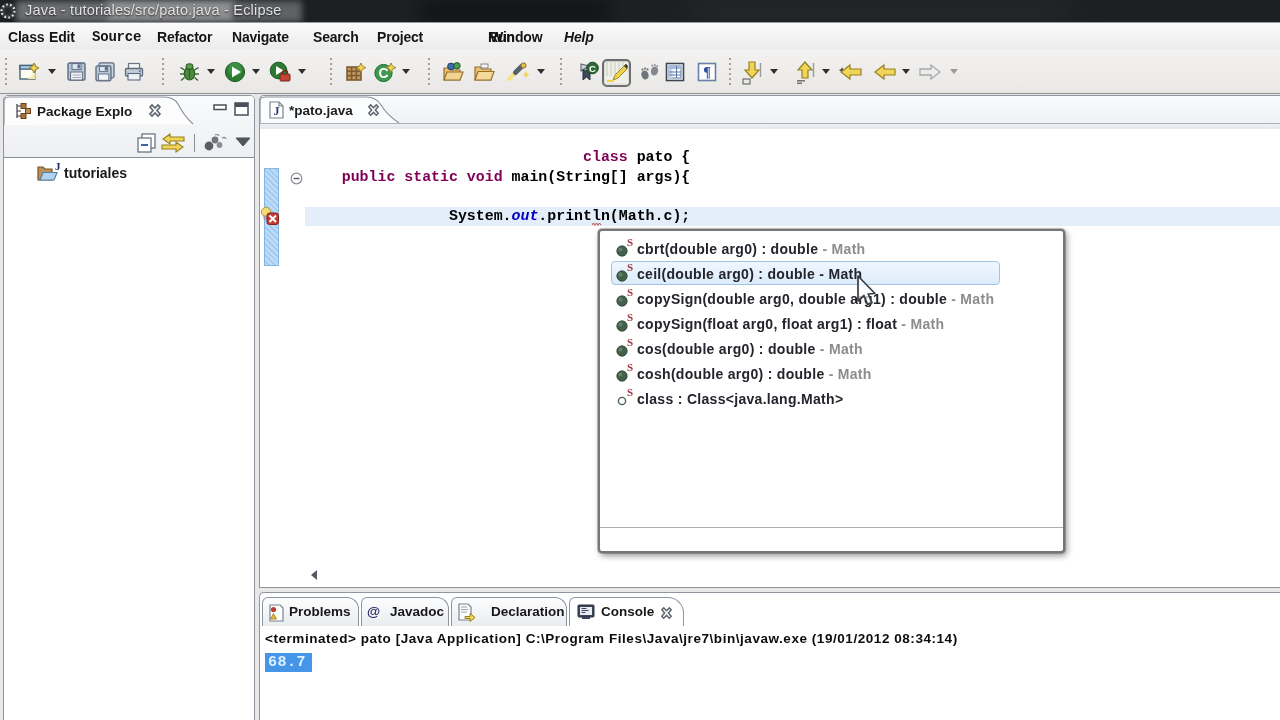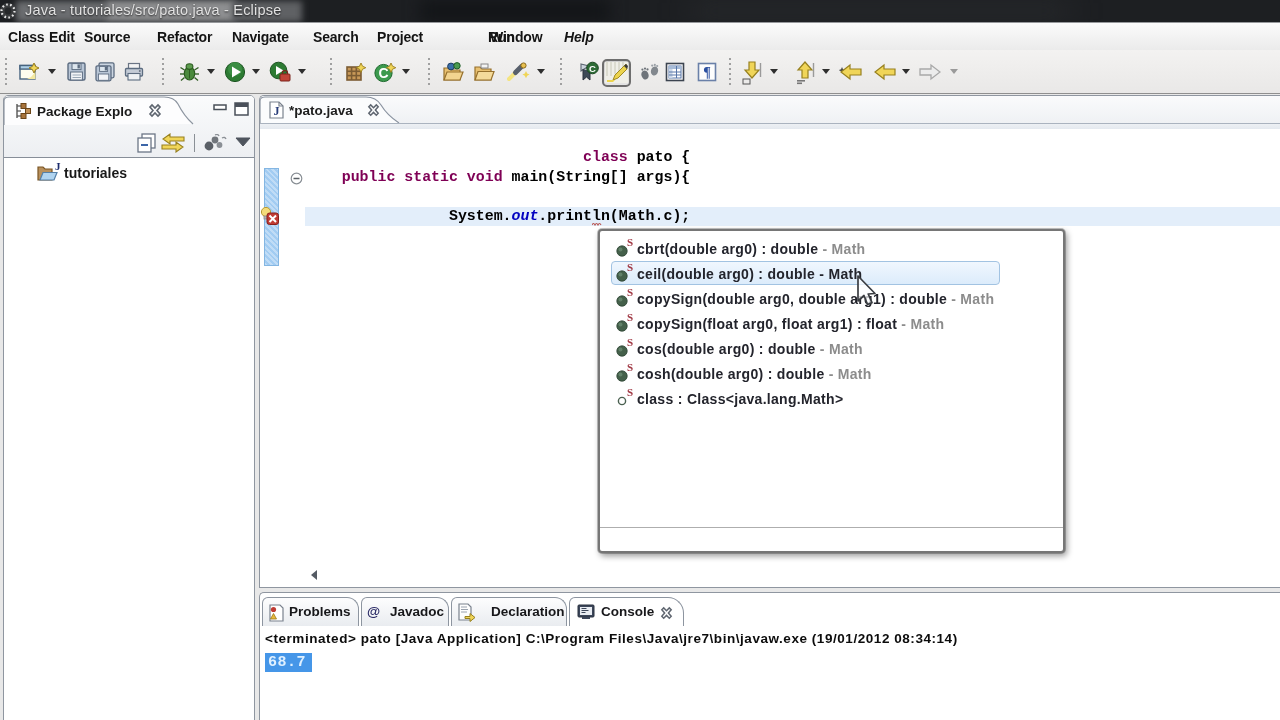--- a/index.html
+++ b/index.html
@@ -59,21 +59,21 @@
     <circle cx="8" cy="10" r="6.5" fill="none" stroke="#e8e8e8" stroke-width="2.2" stroke-dasharray="1.6 2.4"></circle>
     <circle cx="8" cy="10" r="3.4" fill="#26282a"></circle>
   </svg>
   <div id="title-text">Java - tutoriales/src/pato.java - Eclipse</div>
 </div>
 <div id="titlebar-line"></div>
 
 <div id="menubar">
   <span class="menu" style="left:8px;">Class</span>
   <span class="menu" style="left:49px;">Edit</span>
-  <span class="menu" style="left:84px;">Source</span>
+  <span class="menu" style="left:92px;font-family:Liberation Mono, monospace;">Source</span>
   <span class="menu" style="left:157px;">Refactor</span>
   <span class="menu" style="left:232px;">Navigate</span>
   <span class="menu" style="left:313px;">Search</span>
   <span class="menu" style="left:377px;">Project</span>
   <span class="menu" style="left:444px;padding-left:44px;">Run</span>
   <span class="menu" style="left:490px;">Window</span>
   <span class="menu" style="left:564px;font-style:italic;">Help</span>
 </div>
 
 <div id="toolbar">

